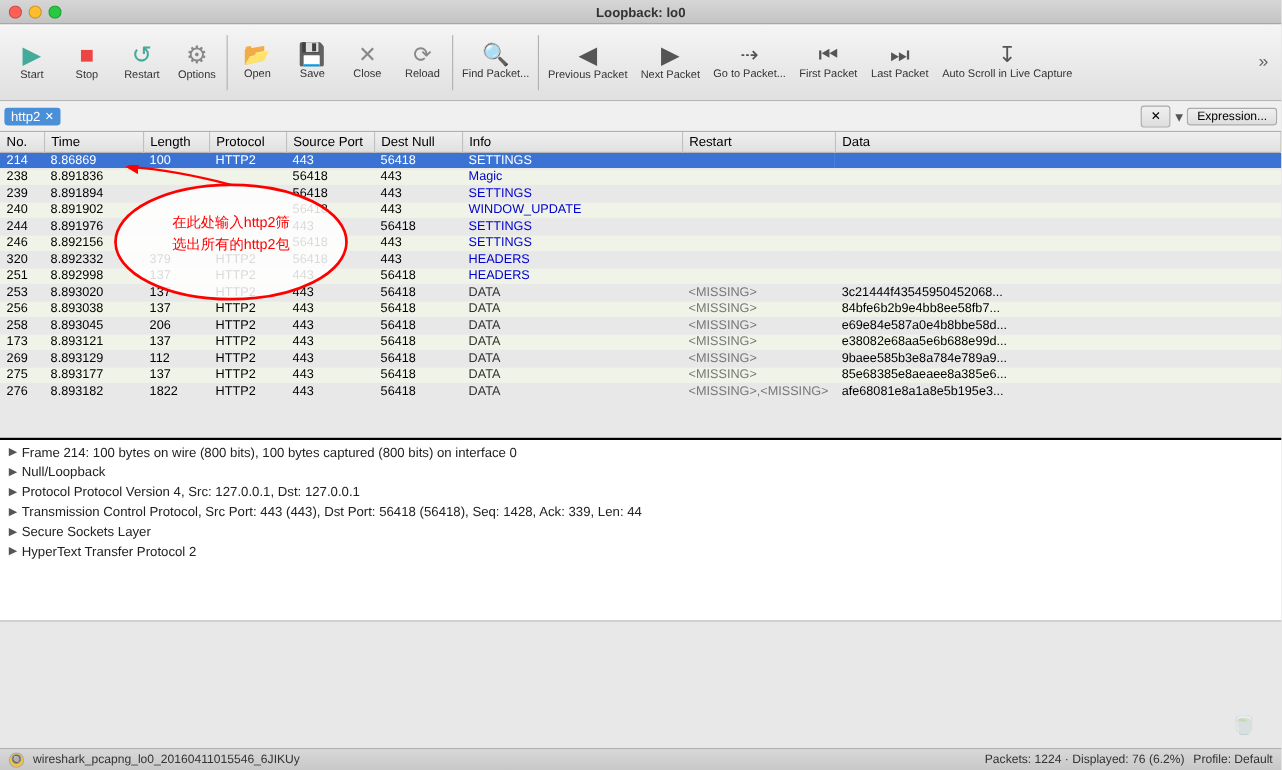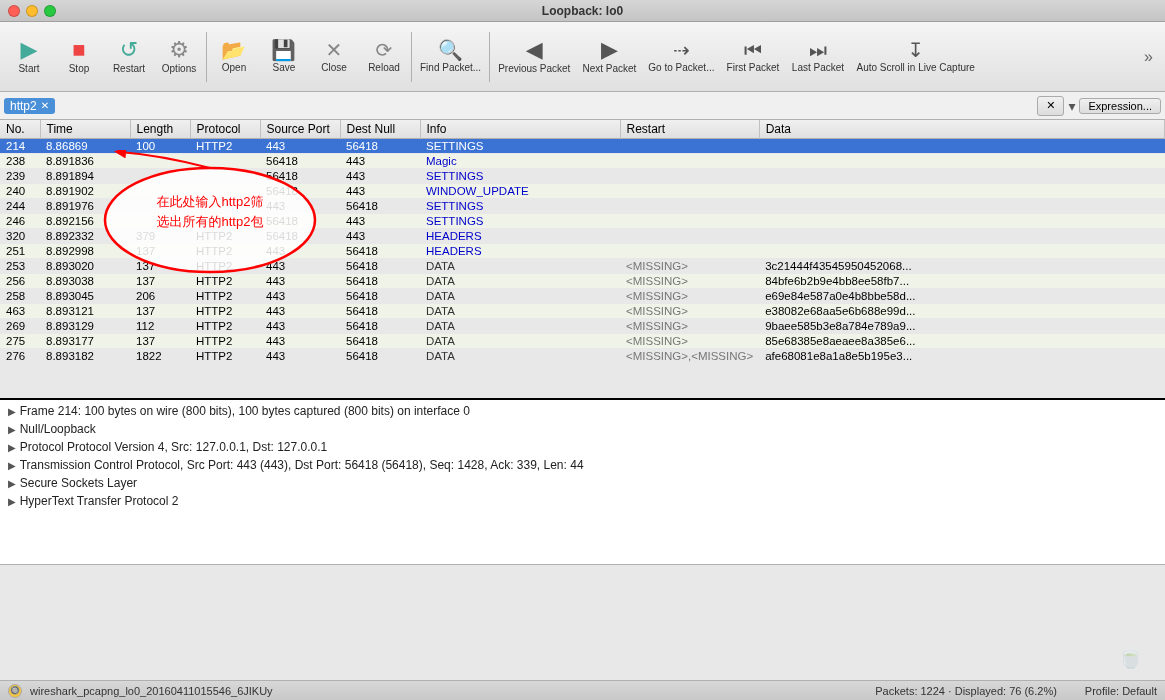--- a/index.html
+++ b/index.html
@@ -242,21 +242,21 @@
       border-radius: 50%;
       background: #f5c542;
       border: 1px solid #aaa;
       display: inline-flex;
       align-items: center;
       justify-content: center;
       font-size: 8px;
     }
     .status-filename { color: #333; }
     .status-stats { margin-left: auto; }
-    .status-profile { margin-left: 20px; }
+    .status-profile { margin-left: 0; }
 
     
     .watermark {
       position: absolute;
       bottom: 30px;
       right: 20px;
       opacity: 0.3;
       display: flex;
       align-items: center;
       gap: 6px;
@@ -514,21 +514,21 @@
               <td>8.893045</td>
               <td>206</td>
               <td>HTTP2</td>
               <td>443</td>
               <td>56418</td>
               <td class="info-col" style="color: rgb(51, 51, 51);">DATA</td>
               <td class="missing">&lt;MISSING&gt;</td>
               <td>e69e84e587a0e4b8bbe58d...</td>
             </tr>
             <tr>
-              <td>463</td>
+              <td>173</td>
               <td>8.893121</td>
               <td>137</td>
               <td>HTTP2</td>
               <td>443</td>
               <td>56418</td>
               <td class="info-col" style="color: rgb(51, 51, 51);">DATA</td>
               <td class="missing">&lt;MISSING&gt;</td>
               <td>e38082e68aa5e6b688e99d...</td>
             </tr>
             <tr>

